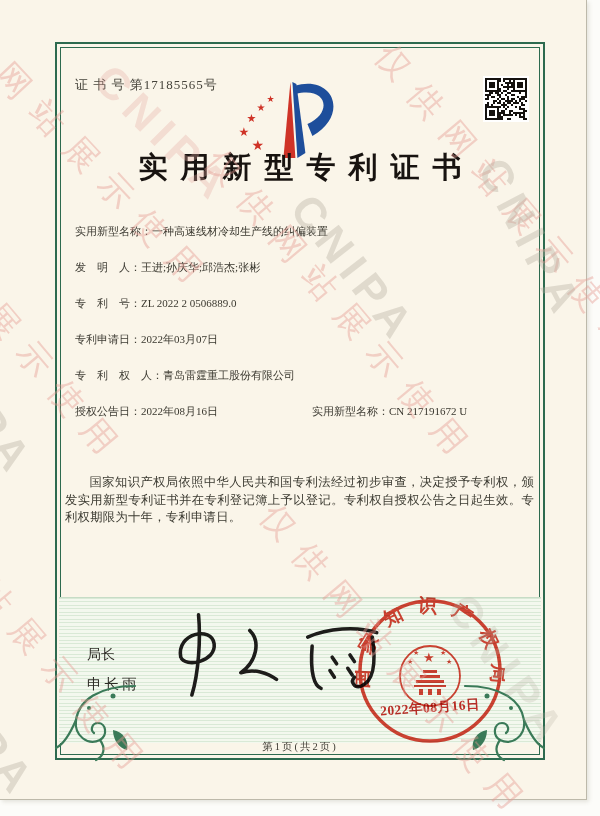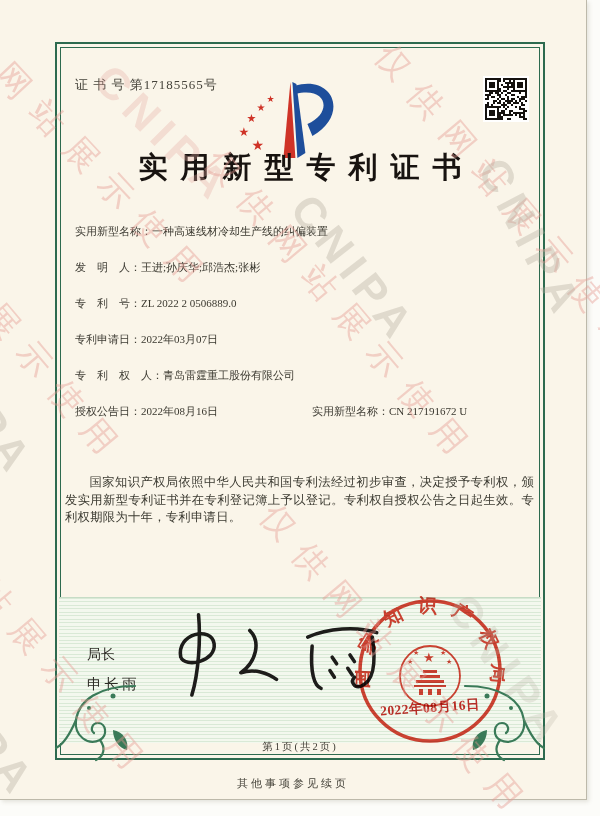--- a/index.html
+++ b/index.html
@@ -412,21 +412,20 @@
       <g fill="#3a7a58">
         <circle cx="60" cy="16" r="2.5"></circle>
           <circle cx="36" cy="28" r="2"></circle>
         <path d="M60,50 C70,52 76,60 74,70 C66,68 60,60 60,50 Z"></path>
       </g>
     </svg>
 
     <div class="page-num">第1页(共2页)</div>
   </div>
 
-  <div class="note">其他事项参见续页</div>
 
   <span class="wm wm-notice" style="left:-50px;top:-20px;transform:rotate(47deg);">仅供网站展示使用</span>
   <span class="wm wm-notice" style="left:400px;top:35px;transform:rotate(50deg);">仅供网站展示使用</span>
   <span class="wm wm-notice" style="left:-120px;top:140px;transform:rotate(50deg);">仅供网站展示使用</span>
   <span class="wm wm-notice" style="left:230px;top:140px;transform:rotate(50deg);">仅供网站展示使用</span>
   <span class="wm wm-notice" style="left:-95px;top:455px;transform:rotate(50deg);">仅供网站展示使用</span>
   <span class="wm wm-notice" style="left:285px;top:495px;transform:rotate(50deg);">仅供网站展示使用</span>
 
   <span class="wm wm-brand pinkish" style="left:120px;top:55px;transform:rotate(45deg);">CNIPA</span>
   <span class="wm wm-brand" style="left:320px;top:185px;transform:rotate(52deg);">CNIPA</span>

